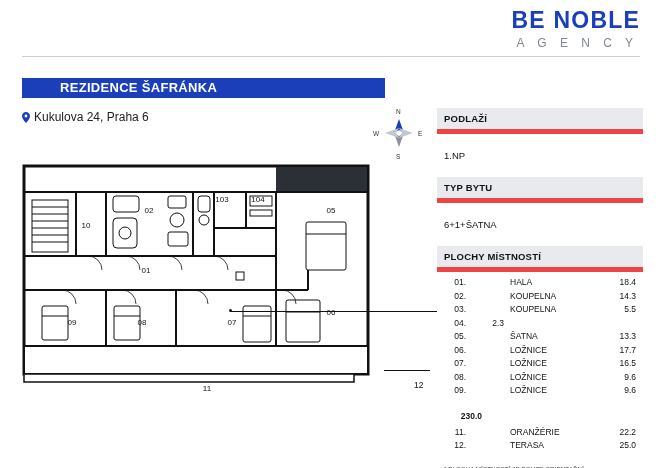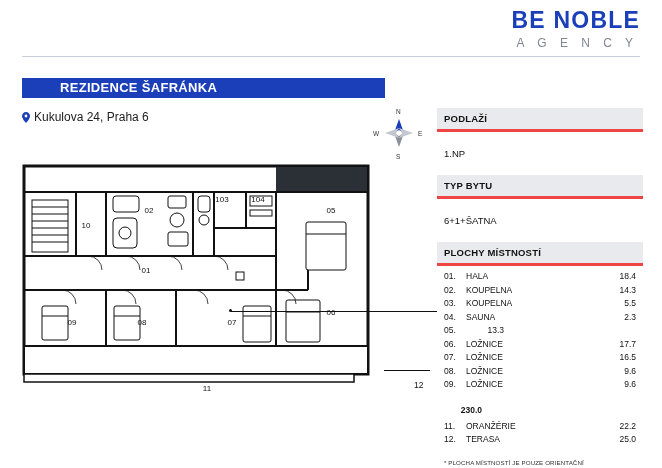--- a/index.html
+++ b/index.html
@@ -122,40 +122,40 @@
     position: absolute;
     left: 437px;
     top: 108px;
     width: 206px;
   }
   .panel-row-head {
     background: #e9eaee;
     font-size: 9.5px;
     font-weight: bold;
     padding: 5px 7px;
-    border-bottom: 3px solid #ef4444;
+    border-bottom: 5px solid #ef4444;
     letter-spacing: 0.2px;
   }
   .panel-row-val {
     font-size: 9.5px;
     padding: 16px 7px;
     color: #111111;
   }
   .rooms {
     margin-top: 4px;
     padding: 0 7px;
   }
   .room-line {
     display: flex;
     font-size: 8.5px;
     line-height: 13.5px;
     color: #111111;
   }
-  .room-num { width: 22px; flex: none; }
-  .room-name { flex: 1 1 auto; }
+  .room-num { width: 22px; flex: none; text-align: right; }
+  .room-name { flex: 1 1 auto; margin-left: 44px; }
   .room-area { text-align: right; width: 38px; flex: none; }
   .total-line {
     display: flex;
     font-size: 8.5px;
     font-weight: bold;
     line-height: 14px;
     padding: 0 7px;
     margin-top: 11px;
   }
   .total-label { flex: 1 1 auto; }
@@ -381,25 +381,25 @@
         <span class="room-name">KOUPELNA</span>
         <span class="room-area">14.3</span>
       </div>
       <div class="room-line">
         <span class="room-num">03.</span>
         <span class="room-name">KOUPELNA</span>
         <span class="room-area">5.5</span>
       </div>
       <div class="room-line">
         <span class="room-num">04.</span>
-        <span class="room-name">SAUNA</span>
         <span class="room-area">2.3</span>
       </div>
       <div class="room-line">
         <span class="room-num">05.</span>
+        <span class="room-name">ŠATNA</span>
         <span class="room-area">13.3</span>
       </div>
       <div class="room-line">
         <span class="room-num">06.</span>
         <span class="room-name">LOŽNICE</span>
         <span class="room-area">17.7</span>
       </div>
       <div class="room-line">
         <span class="room-num">07.</span>
         <span class="room-name">LOŽNICE</span>

